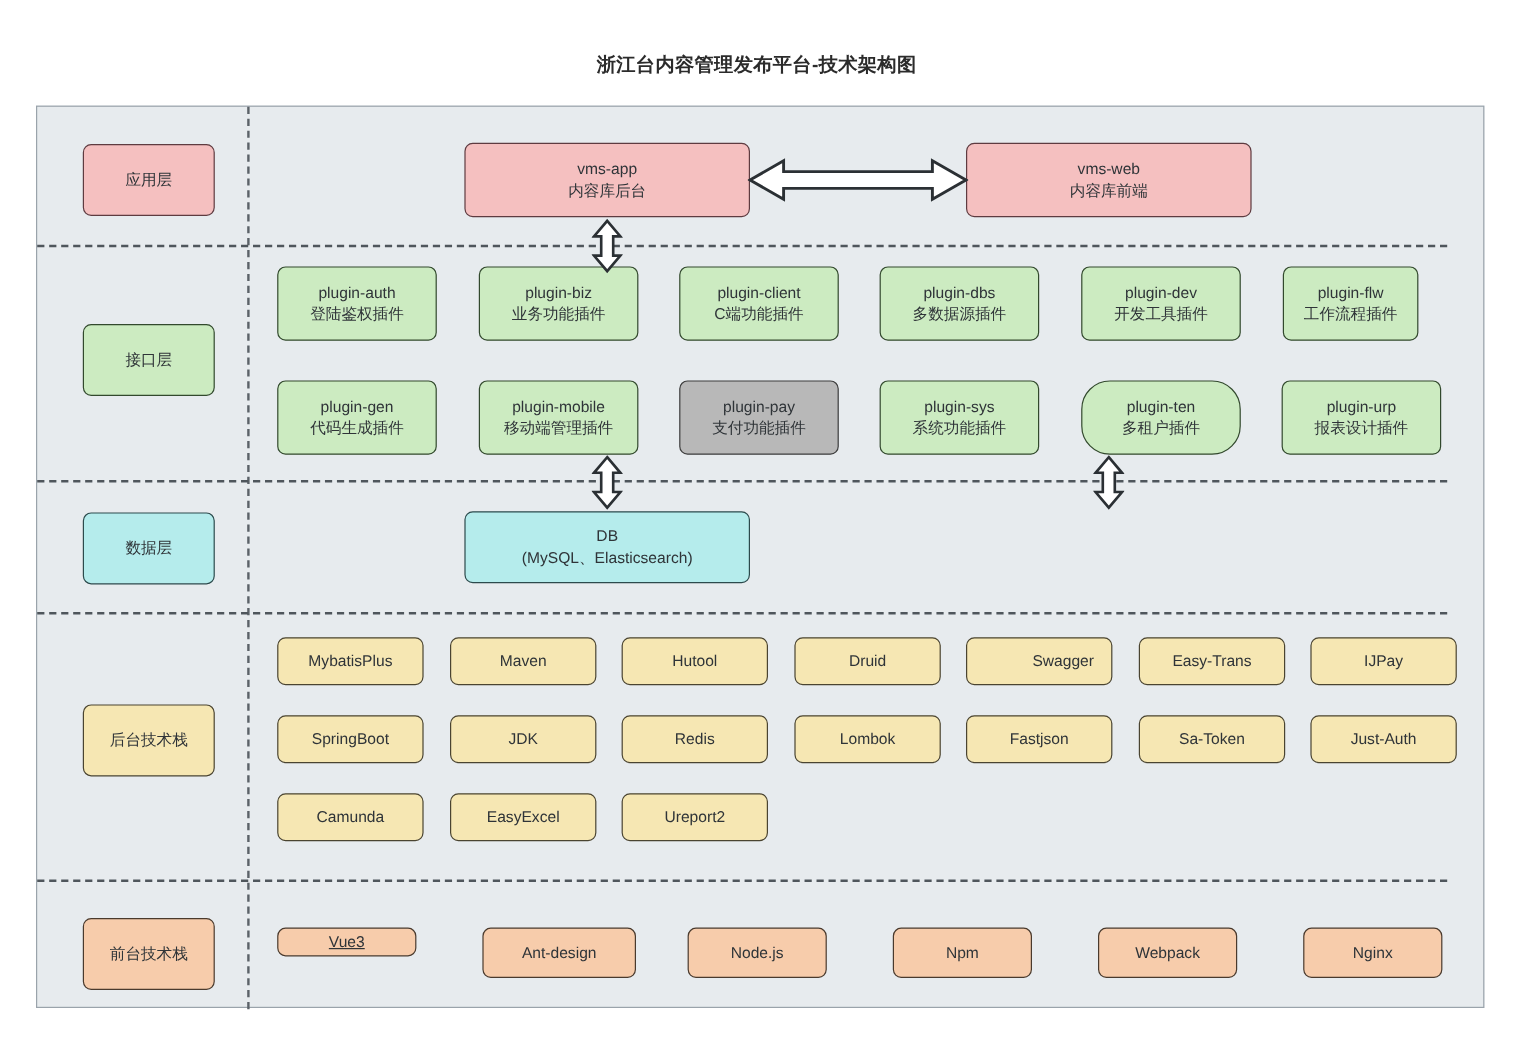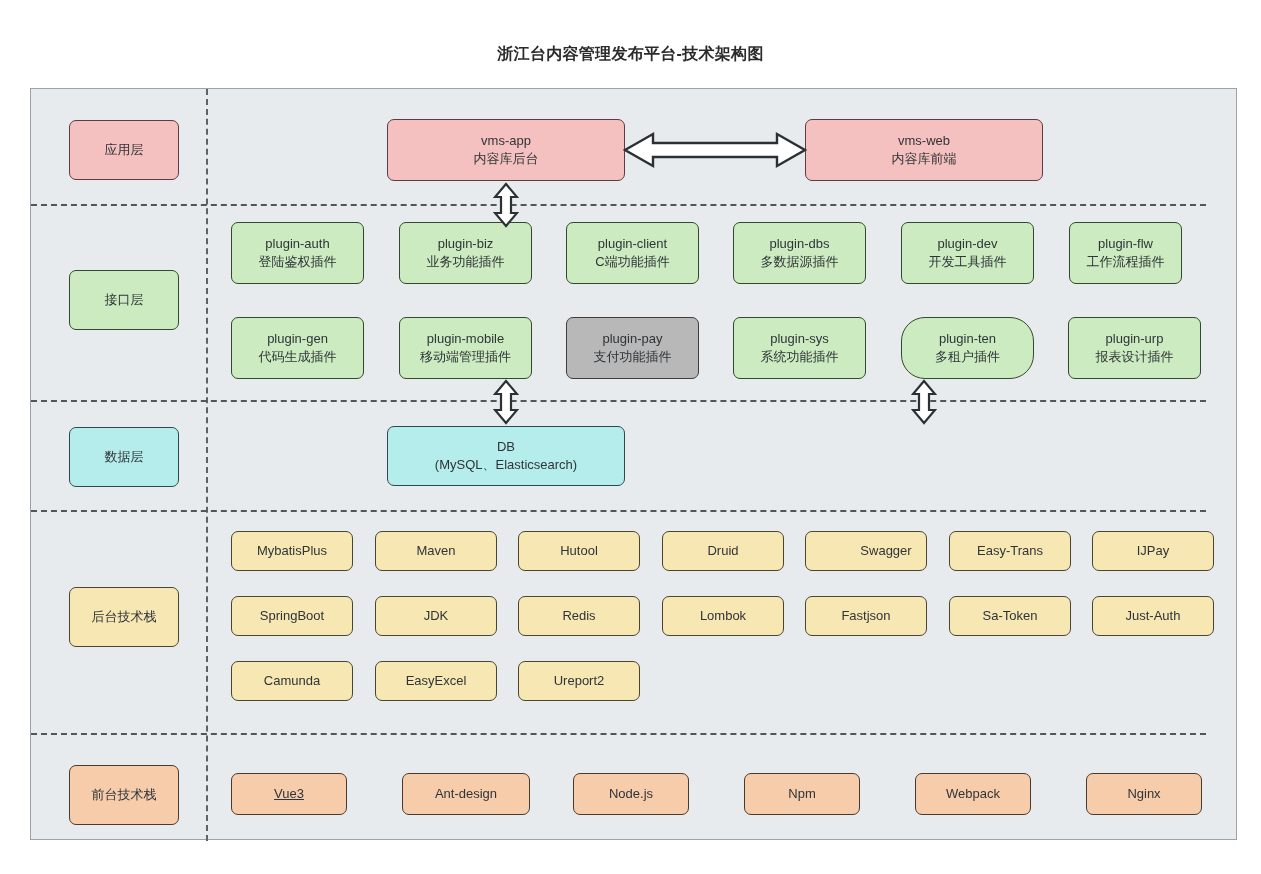--- a/index.html
+++ b/index.html
@@ -265,21 +265,21 @@
   <div class="node c-back" style="left:200px; top:572px; width:122px; height:40px;">
     <span>Camunda</span>
     </div>
   <div class="node c-back" style="left:344px; top:572px; width:122px; height:40px;">
     <span>EasyExcel</span>
     </div>
   <div class="node c-back" style="left:487px; top:572px; width:122px; height:40px;">
     <span>Ureport2</span>
     </div>
 
-  <div class="node c-front" style="left:200px; top:684px; width:116px; height:42px;text-decoration:underline;">
+  <div class="node c-front" style="left:200px; top:684px; width:116px; height:24px;text-decoration:underline;">
     <span>Vue3</span>
     </div>
   <div class="node c-front" style="left:371px; top:684px; width:128px; height:42px;">
     <span>Ant-design</span>
     </div>
   <div class="node c-front" style="left:542px; top:684px; width:116px; height:42px;">
     <span>Node.js</span>
     </div>
   <div class="node c-front" style="left:713px; top:684px; width:116px; height:42px;">
     <span>Npm</span>

